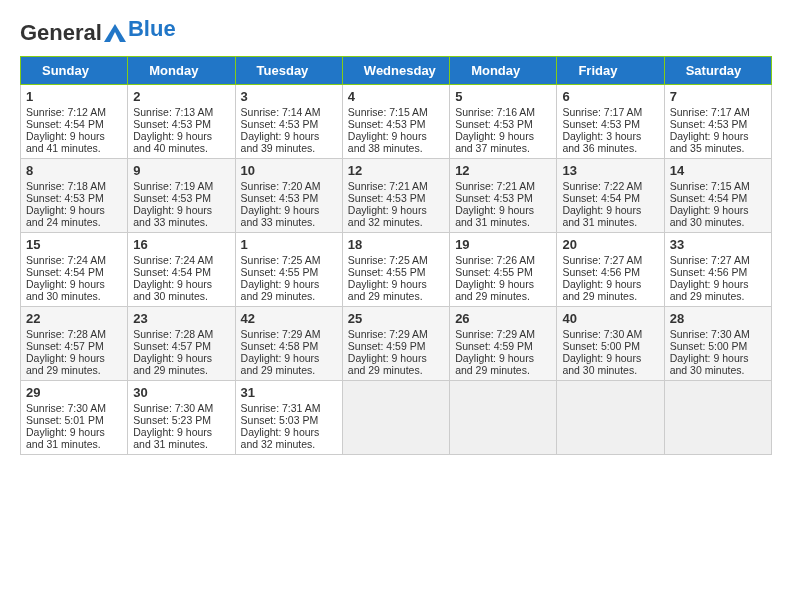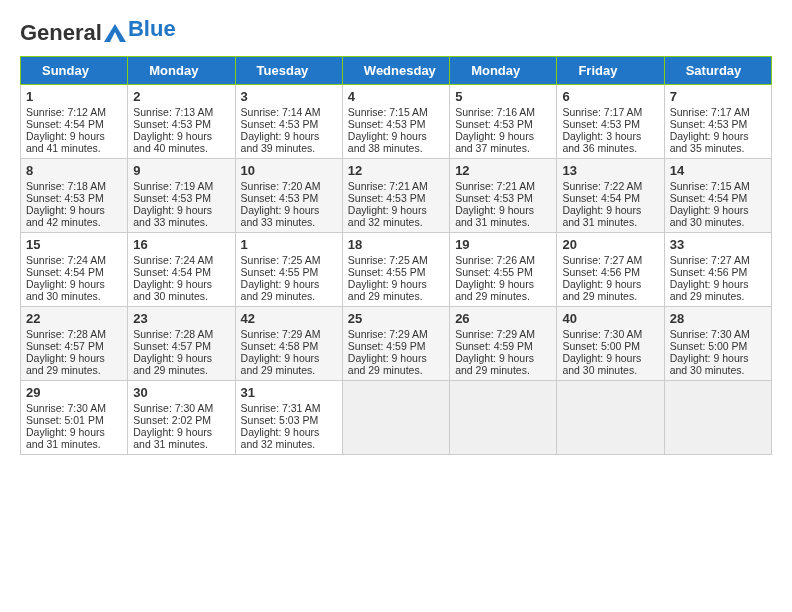--- a/index.html
+++ b/index.html
@@ -100,21 +100,21 @@
   <tr>
         <td><span class="day-num">1</span><span>Sunrise: 7:12 AM</span><br><span>Sunset: 4:54 PM</span><br><span>Daylight: 9 hours and 41 minutes.</span></td>
         <td><span class="day-num">2</span><span>Sunrise: 7:13 AM</span><br><span>Sunset: 4:53 PM</span><br><span>Daylight: 9 hours and 40 minutes.</span></td>
         <td><span class="day-num">3</span><span>Sunrise: 7:14 AM</span><br><span>Sunset: 4:53 PM</span><br><span>Daylight: 9 hours and 39 minutes.</span></td>
         <td><span class="day-num">4</span><span>Sunrise: 7:15 AM</span><br><span>Sunset: 4:53 PM</span><br><span>Daylight: 9 hours and 38 minutes.</span></td>
         <td><span class="day-num">5</span><span>Sunrise: 7:16 AM</span><br><span>Sunset: 4:53 PM</span><br><span>Daylight: 9 hours and 37 minutes.</span></td>
         <td><span class="day-num">6</span><span>Sunrise: 7:17 AM</span><br><span>Sunset: 4:53 PM</span><br><span>Daylight: 3 hours and 36 minutes.</span></td>
         <td><span class="day-num">7</span><span>Sunrise: 7:17 AM</span><br><span>Sunset: 4:53 PM</span><br><span>Daylight: 9 hours and 35 minutes.</span></td>
       </tr>
       <tr>
-        <td><span class="day-num">8</span><span>Sunrise: 7:18 AM</span><br><span>Sunset: 4:53 PM</span><br><span>Daylight: 9 hours and 42 minutes.</span></td>
+        <td><span class="day-num">8</span><span>Sunrise: 7:18 AM</span><br><span>Sunset: 4:53 PM</span><br><span>Daylight: 9 hours and 24 minutes.</span></td>
         <td><span class="day-num">9</span><span>Sunrise: 7:19 AM</span><br><span>Sunset: 4:53 PM</span><br><span>Daylight: 9 hours and 33 minutes.</span></td>
         <td><span class="day-num">10</span><span>Sunrise: 7:20 AM</span><br><span>Sunset: 4:53 PM</span><br><span>Daylight: 9 hours and 33 minutes.</span></td>
         <td><span class="day-num">12</span><span>Sunrise: 7:21 AM</span><br><span>Sunset: 4:53 PM</span><br><span>Daylight: 9 hours and 32 minutes.</span></td>
         <td><span class="day-num">12</span><span>Sunrise: 7:21 AM</span><br><span>Sunset: 4:53 PM</span><br><span>Daylight: 9 hours and 31 minutes.</span></td>
         <td><span class="day-num">13</span><span>Sunrise: 7:22 AM</span><br><span>Sunset: 4:54 PM</span><br><span>Daylight: 9 hours and 31 minutes.</span></td>
         <td><span class="day-num">14</span><span>Sunrise: 7:15 AM</span><br><span>Sunset: 4:54 PM</span><br><span>Daylight: 9 hours and 30 minutes.</span></td>
       </tr>
       <tr>
         <td><span class="day-num">15</span><span>Sunrise: 7:24 AM</span><br><span>Sunset: 4:54 PM</span><br><span>Daylight: 9 hours and 30 minutes.</span></td>
         <td><span class="day-num">16</span><span>Sunrise: 7:24 AM</span><br><span>Sunset: 4:54 PM</span><br><span>Daylight: 9 hours and 30 minutes.</span></td>
@@ -128,21 +128,21 @@
         <td><span class="day-num">22</span><span>Sunrise: 7:28 AM</span><br><span>Sunset: 4:57 PM</span><br><span>Daylight: 9 hours and 29 minutes.</span></td>
         <td><span class="day-num">23</span><span>Sunrise: 7:28 AM</span><br><span>Sunset: 4:57 PM</span><br><span>Daylight: 9 hours and 29 minutes.</span></td>
         <td><span class="day-num">42</span><span>Sunrise: 7:29 AM</span><br><span>Sunset: 4:58 PM</span><br><span>Daylight: 9 hours and 29 minutes.</span></td>
         <td><span class="day-num">25</span><span>Sunrise: 7:29 AM</span><br><span>Sunset: 4:59 PM</span><br><span>Daylight: 9 hours and 29 minutes.</span></td>
         <td><span class="day-num">26</span><span>Sunrise: 7:29 AM</span><br><span>Sunset: 4:59 PM</span><br><span>Daylight: 9 hours and 29 minutes.</span></td>
         <td><span class="day-num">40</span><span>Sunrise: 7:30 AM</span><br><span>Sunset: 5:00 PM</span><br><span>Daylight: 9 hours and 30 minutes.</span></td>
         <td><span class="day-num">28</span><span>Sunrise: 7:30 AM</span><br><span>Sunset: 5:00 PM</span><br><span>Daylight: 9 hours and 30 minutes.</span></td>
       </tr>
       <tr>
         <td><span class="day-num">29</span><span>Sunrise: 7:30 AM</span><br><span>Sunset: 5:01 PM</span><br><span>Daylight: 9 hours and 31 minutes.</span></td>
-        <td><span class="day-num">30</span><span>Sunrise: 7:30 AM</span><br><span>Sunset: 2:02 PM</span><br><span>Daylight: 9 hours and 31 minutes.</span></td>
+        <td><span class="day-num">30</span><span>Sunrise: 7:30 AM</span><br><span>Sunset: 5:23 PM</span><br><span>Daylight: 9 hours and 31 minutes.</span></td>
         <td><span class="day-num">31</span><span>Sunrise: 7:31 AM</span><br><span>Sunset: 5:03 PM</span><br><span>Daylight: 9 hours and 32 minutes.</span></td>
         <td class="empty"></td>
         <td class="empty"></td>
         <td class="empty"></td>
         <td class="empty"></td>
       </tr>
     </tbody>
 </table>
 
 </body></html>

